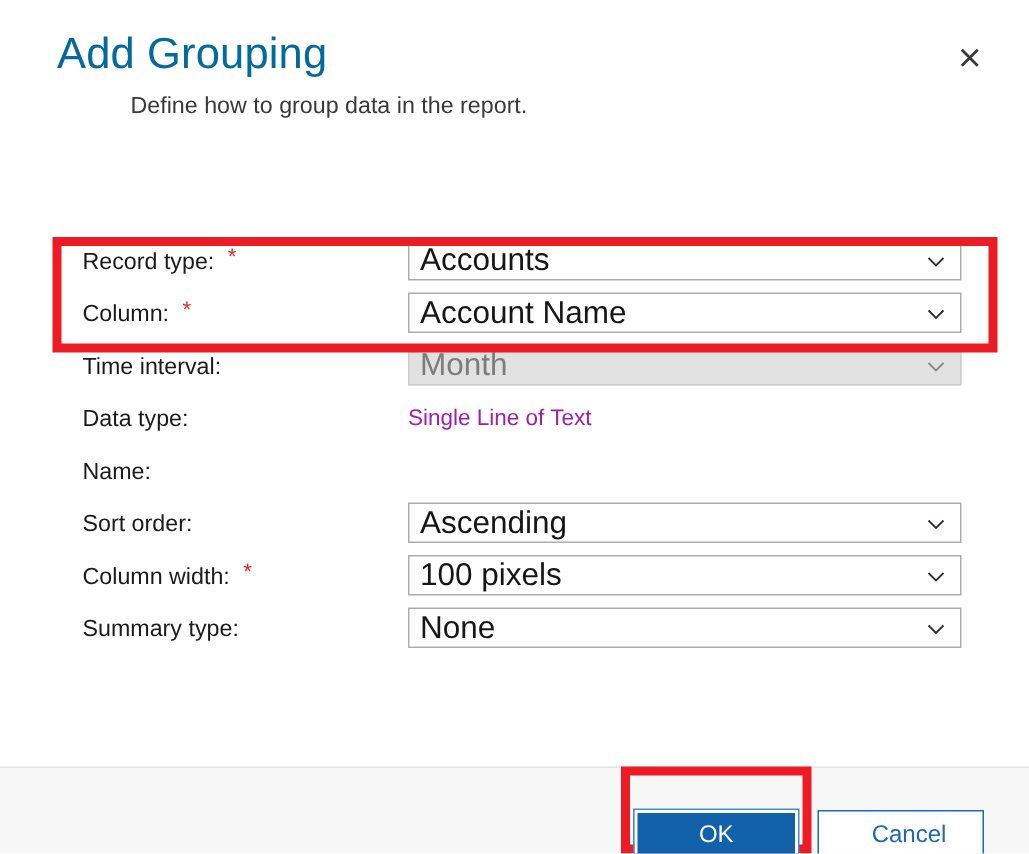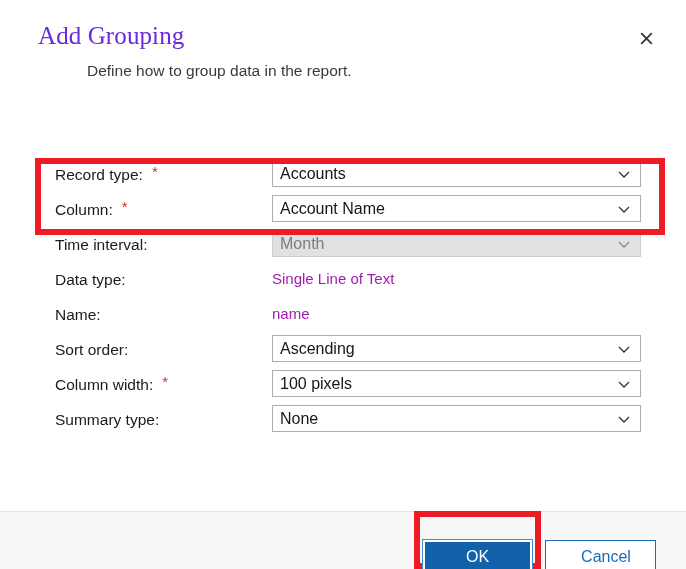--- a/index.html
+++ b/index.html
@@ -27,27 +27,26 @@
   .header {
     position: absolute;
     left: 0; top: 0;
     width: 686px;
     height: 100px;
   }
   .dialog-title {
     position: absolute;
     left: 38px;
     top: 17px;
-    font-size: 25px;
+    font-size: 29px;
     line-height: 38px;
     font-weight: 400;
-    color: #6d28d9;
+    color: #0369a1;
     letter-spacing: 0.1px;
     white-space: nowrap;
-    font-family: Liberation Serif, serif;
   }
   .dialog-subtitle {
     position: absolute;
     left: 39px;
     top: 60px;
     font-size: 15.5px;
     line-height: 21px;
     color: #3a3a3a;
     white-space: nowrap;
     margin-left: 48px;
@@ -119,21 +118,21 @@
     width: 100%;
     height: 27px;
     border: 1px solid #adadad;
     background: #ffffff;
     display: flex;
     align-items: center;
     position: relative;
     cursor: pointer;
   }
   .select .value {
-    font-size: 16px;
+    font-size: 21px;
     color: #161616;
     padding-left: 7px;
     white-space: nowrap;
     overflow: hidden;
     text-align: center;
   }
   .select .chev {
     position: absolute;
     right: 9px;
     top: 50%;
@@ -296,23 +295,20 @@
           <span>Data type:</span>
         </div>
         <div class="control">
           <div class="static-value">Single Line of Text</div>
         </div>
       </div>
       <div class="form-row" style="top: 140px;">
         <div class="row-label">
           <span>Name:</span>
         </div>
-        <div class="control">
-          <div class="static-value">name</div>
-        </div>
       </div>
       <div class="form-row" style="top: 175px;">
         <div class="row-label">
           <span>Sort order:</span>
         </div>
         <div class="control">
           <div class="select">
             <span class="value">Ascending</span>
             <span class="chev">
               <svg width="14" height="14" viewBox="0 0 14 14">

